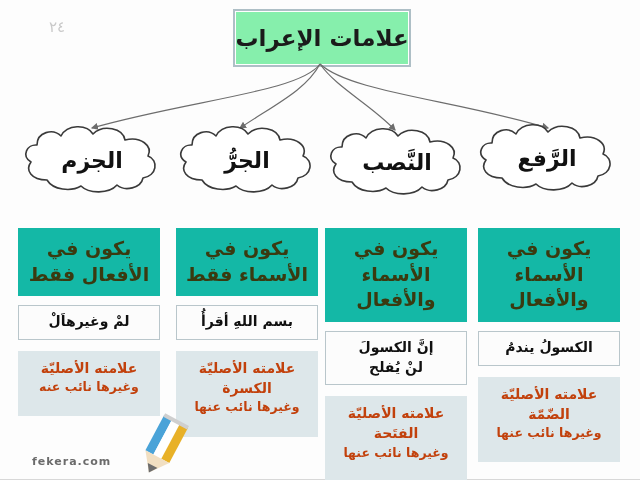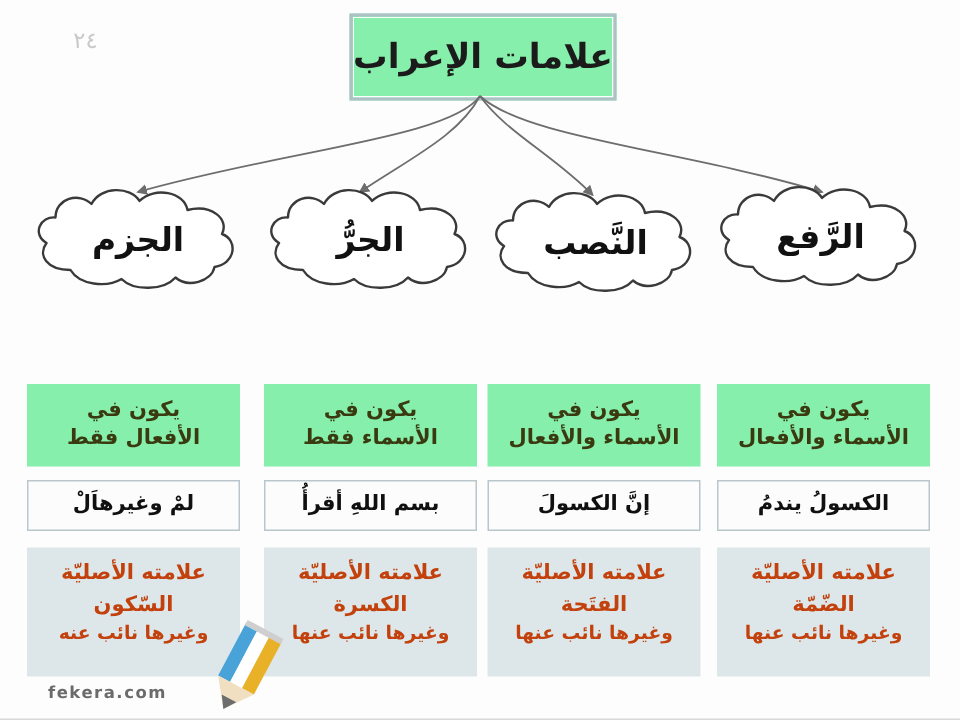--- a/index.html
+++ b/index.html
@@ -62,28 +62,27 @@
   #cloud-3{left:472px;top:120px;}
 
   
   .column{position:absolute;width:142px;}
   #col-0{left:18px;top:228px;}
   #col-1{left:176px;top:228px;}
   #col-2{left:325px;top:228px;}
   #col-3{left:478px;top:228px;}
 
   .yellow-box{
-    background:#86efac;
+    background:#14b8a6;
     color:#3a3a10;
-    font-size:14px;font-weight:bold;
+    font-size:19px;font-weight:bold;
     line-height:1.35;
     text-align:center;
     padding:8px 4px 9px;
     box-sizing:border-box;
-    margin-top:28px;
   }
   .yellow-box .ln{display:block;}
 
   .white-box{
     background:#fcfcfc;
     border:1px solid #b9c6cb;
     color:#101010;
     font-size:14px;font-weight:bold;
     line-height:1.4;
     text-align:center;
@@ -200,21 +199,20 @@
       <span class="ln">يكون في</span>
       <span class="ln">الأفعال فقط</span>
     </div>
     <div class="gap-a"></div>
     <div class="white-box">
       <span class="ln">لمْ وغيرهاَلْ</span>
     </div>
     <div class="gap-b"></div>
     <div class="blue-box">
       <span class="ln">علامته الأصليّة</span>
-      <span class="ln">السّكون</span>
       <span class="ln small">وغيرها نائب عنه</span>
     </div>
   </div>
 
   <div class="column" id="col-1">
     <div class="yellow-box">
       <span class="ln">يكون في</span>
       <span class="ln">الأسماء فقط</span>
     </div>
     <div class="gap-a"></div>
@@ -230,20 +228,21 @@
   </div>
 
   <div class="column" id="col-2">
     <div class="yellow-box">
       <span class="ln">يكون في</span>
       <span class="ln">الأسماء والأفعال</span>
     </div>
     <div class="gap-a"></div>
     <div class="white-box">
       <span class="ln">إنَّ الكسولَ</span>
+      <span class="ln">لنْ يُفلح</span>
     </div>
     <div class="gap-b"></div>
     <div class="blue-box">
       <span class="ln">علامته الأصليّة</span>
       <span class="ln">الفتَحة</span>
       <span class="ln small">وغيرها نائب عنها</span>
     </div>
   </div>
 
   <div class="column" id="col-3">

